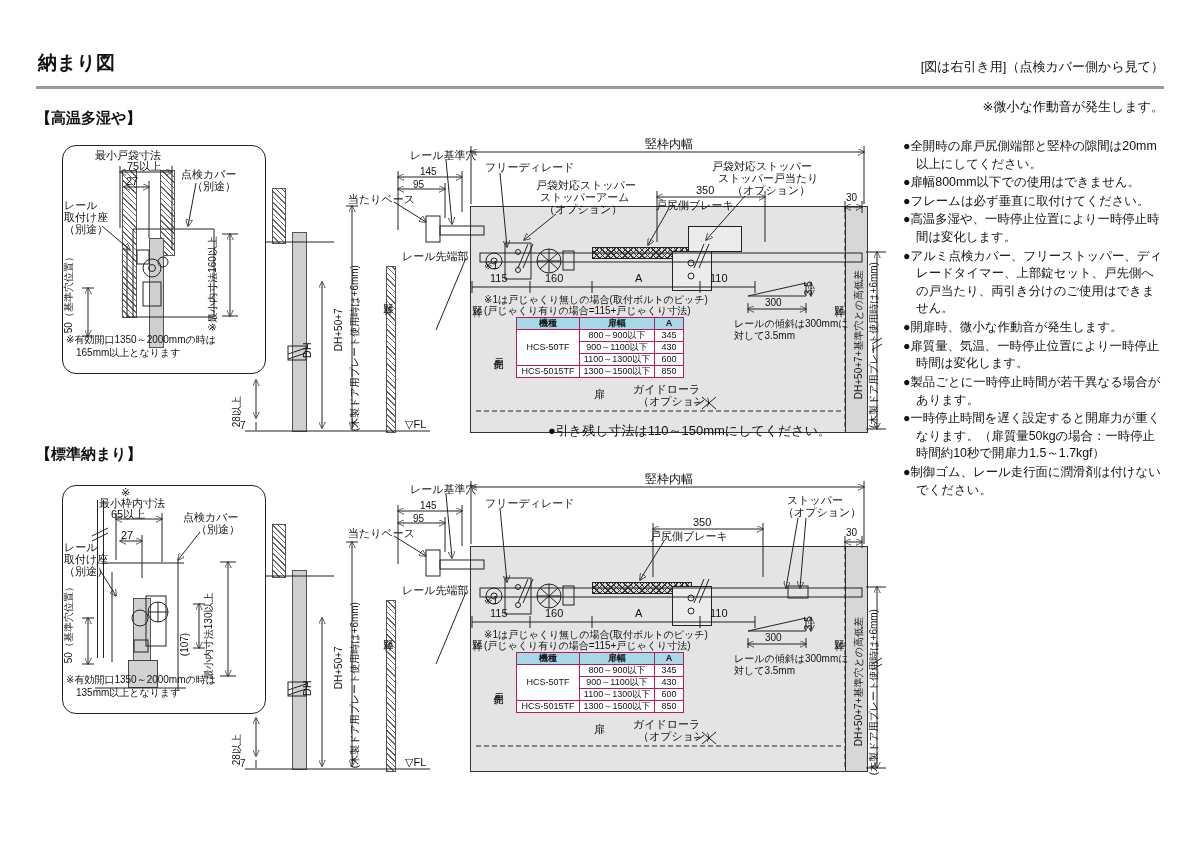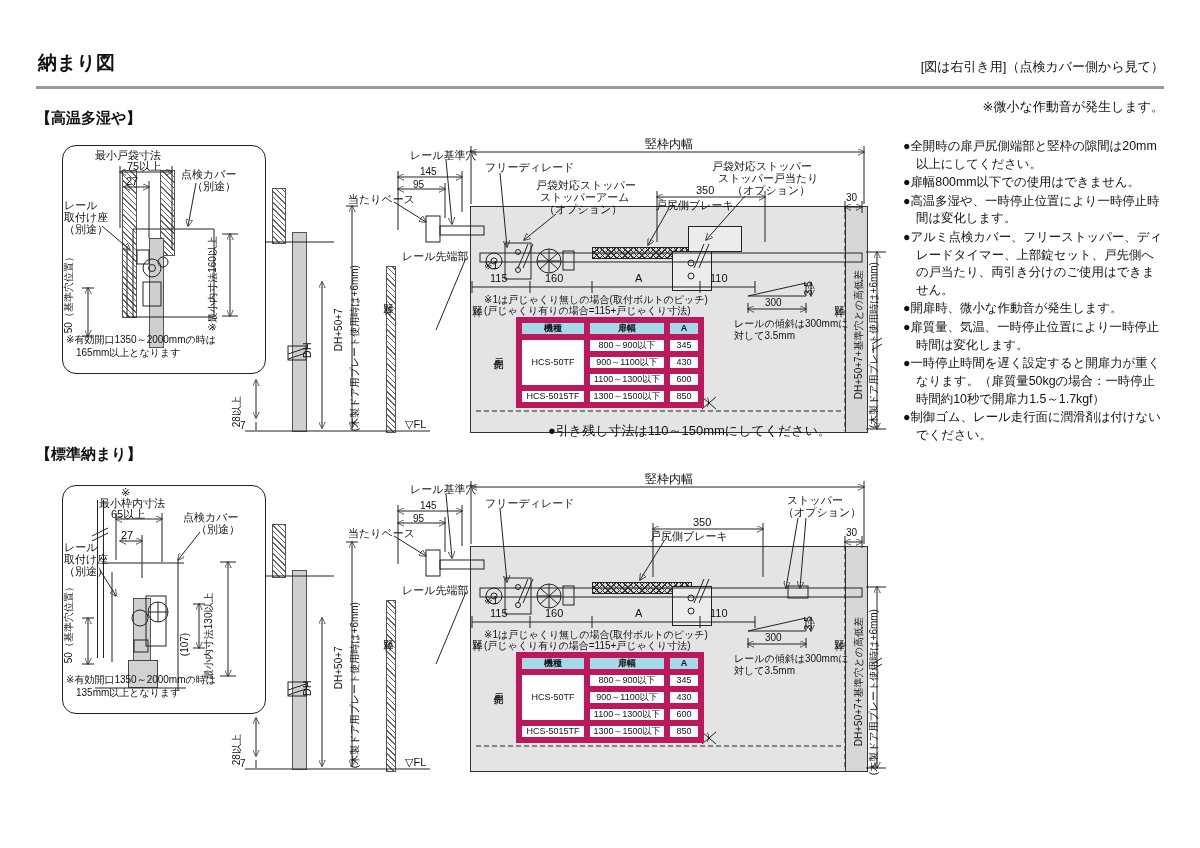--- a/index.html
+++ b/index.html
@@ -17,21 +17,21 @@
   .door{position:absolute;background:#cfcfcf;border:1px solid #555;z-index:1;}
   .panel{position:absolute;background:#e4e4e4;border:1.5px solid #333;z-index:0;}
   .strip{position:absolute;background:#d7d7d7;border:1px solid #333;z-index:1;}
   .wall2{position:absolute;border-left:1.5px solid #222;border-right:1.5px solid #222;z-index:1;}
   .block{position:absolute;background:#d2d2d2;border:1px solid #444;z-index:1;}
   .xbar{position:absolute;background-color:#d9d9d9;border:1px solid #222;z-index:1;
         background-image:repeating-linear-gradient(45deg,#333 0 1px,transparent 1px 4px),
                          repeating-linear-gradient(-45deg,#333 0 1px,transparent 1px 4px);}
   .brk{position:absolute;background:#ececec;border:1.2px solid #222;z-index:1;}
   .spec{position:absolute;border-collapse:collapse;font-size:9px;line-height:1;z-index:3;background:#fff;}
-  .spec th,.spec td{border:6px solid #be185d;padding:1px 2px;text-align:center;background:#fff;}
+  .spec th,.spec td{border:1px solid #be185d;padding:1px 2px;text-align:center;background:#fff;}
   .spec th{font-weight:bold;}
   svg.lines{position:absolute;left:0;top:0;z-index:2;}
   svg.lines line,svg.lines path,svg.lines rect,svg.lines circle{stroke:#222;fill:none;stroke-width:1;}
   .notes{position:absolute;left:903px;top:138px;width:262px;z-index:3;}
   .notes .nh{font-size:13px;margin-bottom:4px;}
   .notes ul{margin:0;padding:0;list-style:none;font-size:12.4px;line-height:1.42;}
   .notes li{padding-left:13px;text-indent:-13px;margin-bottom:1px;}
 </style>
 </head>
 <body>
@@ -419,22 +419,24 @@
         </tr>
   </tbody>
     </table>
 
   <span class="l s13" style="left:548px;top:424px">●引き残し寸法は110～150mmにしてください。</span>
 
   <div class="notes">
     <ul>
       <li>●全開時の扉戸尻側端部と竪枠の隙間は20mm以上にしてください。</li>
       <li>●扉幅800mm以下での使用はできません。</li>
+      <li>●フレームは必ず垂直に取付けてください。</li>
       <li>●高温多湿や、一時停止位置により一時停止時間は変化します。</li>
       <li>●アルミ点検カバー、フリーストッパー、ディレードタイマー、上部錠セット、戸先側への戸当たり、両引き分けのご使用はできません。</li>
       <li>●開扉時、微小な作動音が発生します。</li>
       <li>●扉質量、気温、一時停止位置により一時停止時間は変化します。</li>
+      <li>●製品ごとに一時停止時間が若干異なる場合があります。</li>
       <li>●一時停止時間を遅く設定すると開扉力が重くなります。（扉質量50kgの場合：一時停止時間約10秒で開扉力1.5～1.7kgf）</li>
       <li>●制御ゴム、レール走行面に潤滑剤は付けないでください。</li>
     </ul>
   </div>
 
 </div>
 
 </body></html>

